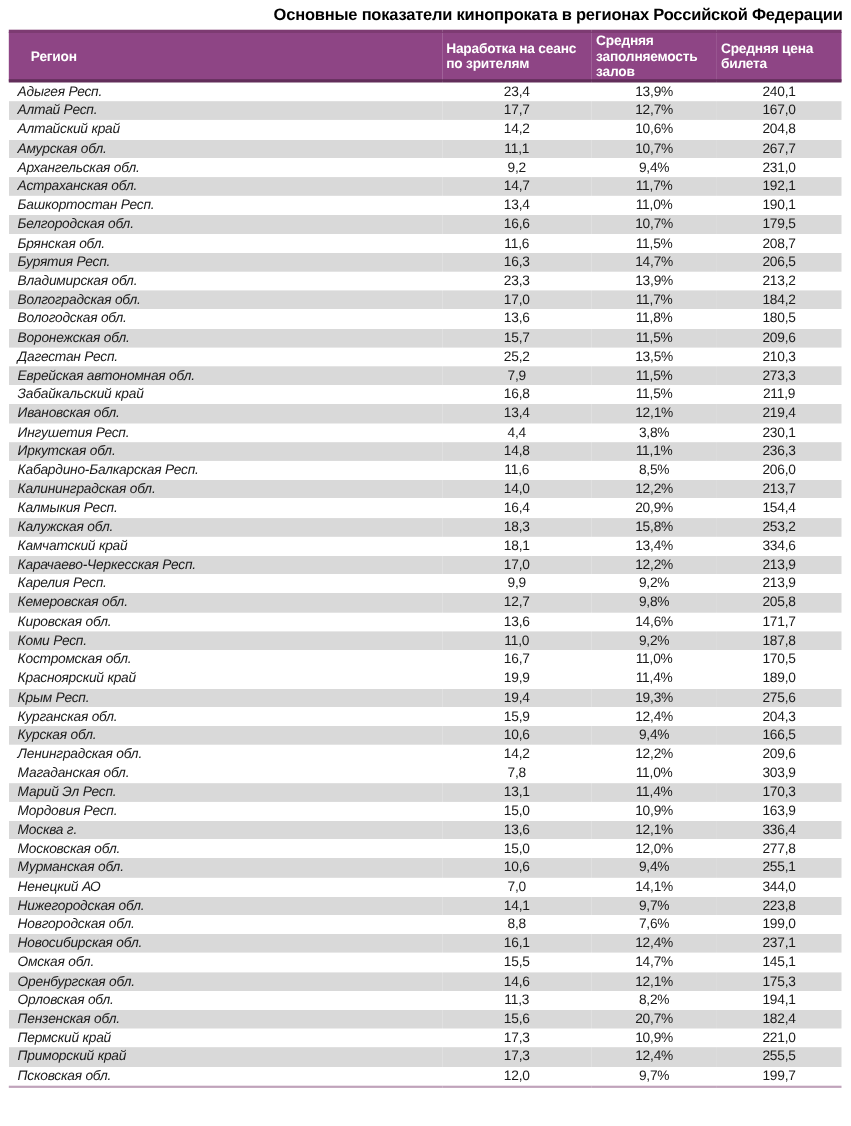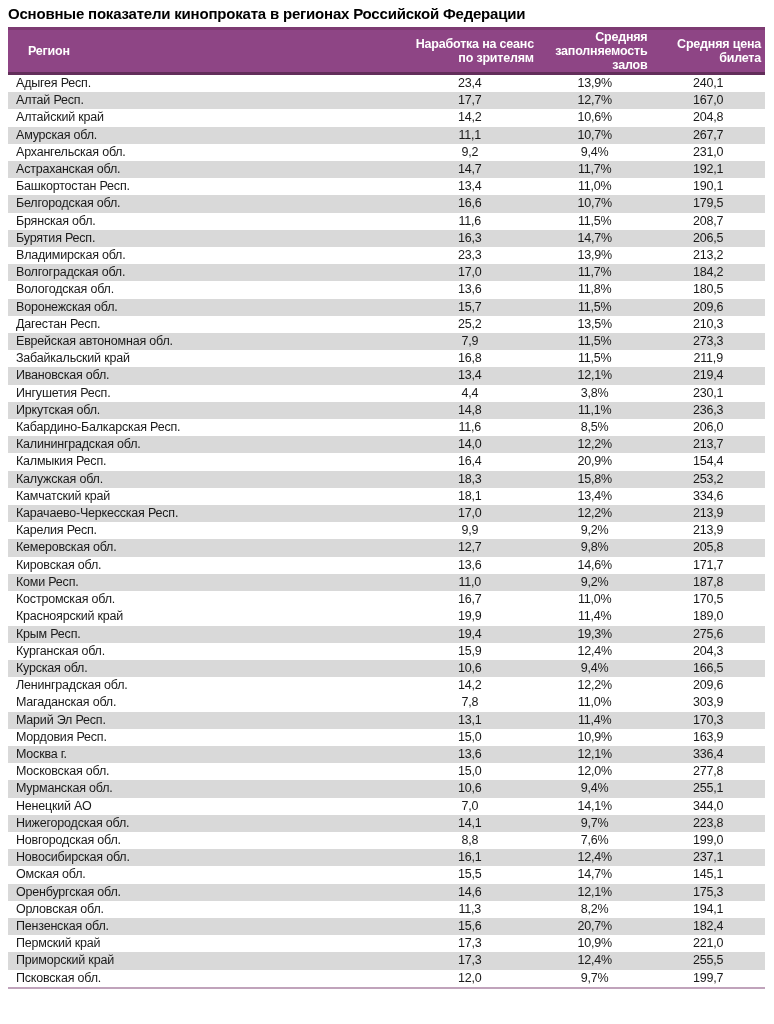--- a/index.html
+++ b/index.html
@@ -9,21 +9,21 @@
     --stripe:#d9d9d9;
     --bottom-rule:#c0a3bb;
     --text:#1a1a1a;
     --header-text:#ffffff;
   }
   *{margin:0;padding:0;box-sizing:border-box;}
   html,body{width:774px;height:1024px;background:#ffffff;overflow:hidden;}
   body{font-family:"Liberation Sans","DejaVu Sans",sans-serif;color:var(--text);}
   .page-title{
     margin:4px 8px 3px 8px;
-    text-align:left;
+    text-align:right;
     font-size:15px;
     font-weight:700;
     color:#000000;
     line-height:20px;
     letter-spacing:-0.2px;
   }
   table.stats{
     margin-left:8px;
     width:757px;
     border-collapse:collapse;
@@ -34,39 +34,39 @@
   col.col-nps{width:18%;}
   col.col-occ{width:15%;}
   col.col-price{width:15%;}
   thead th{
     background:var(--header-bg);
     color:var(--header-text);
     font-size:12.5px;
     font-weight:700;
     height:43px;
     vertical-align:middle;
-    text-align:right;
+    text-align:left;
     line-height:1.12;
     border-top:3px solid var(--header-top-border);
     border-bottom:3px solid var(--header-bottom-border);
     padding:0 4px;
     letter-spacing:-0.2px;
   }
   thead th.region-hdr{text-align:left;padding-left:20px;}
   tbody td{
     height:17.2px;
     font-size:12.5px;
     line-height:17.2px;
     text-align:center;
     white-space:nowrap;
     overflow:hidden;
     padding:0;
     letter-spacing:-0.2px;
   }
-  tbody td:first-child{text-align:left;padding-left:8px;}
+  tbody td:first-child{text-align:left;padding-left:8px;font-style:italic;}
   tbody tr.stripe td{background:var(--stripe);}
 </style>
 </head>
 <body>
 
 <div class="page-title">Основные показатели кинопроката в регионах Российской Федерации</div>
 
 <table class="stats">
   <colgroup>
     <col class="col-region">

